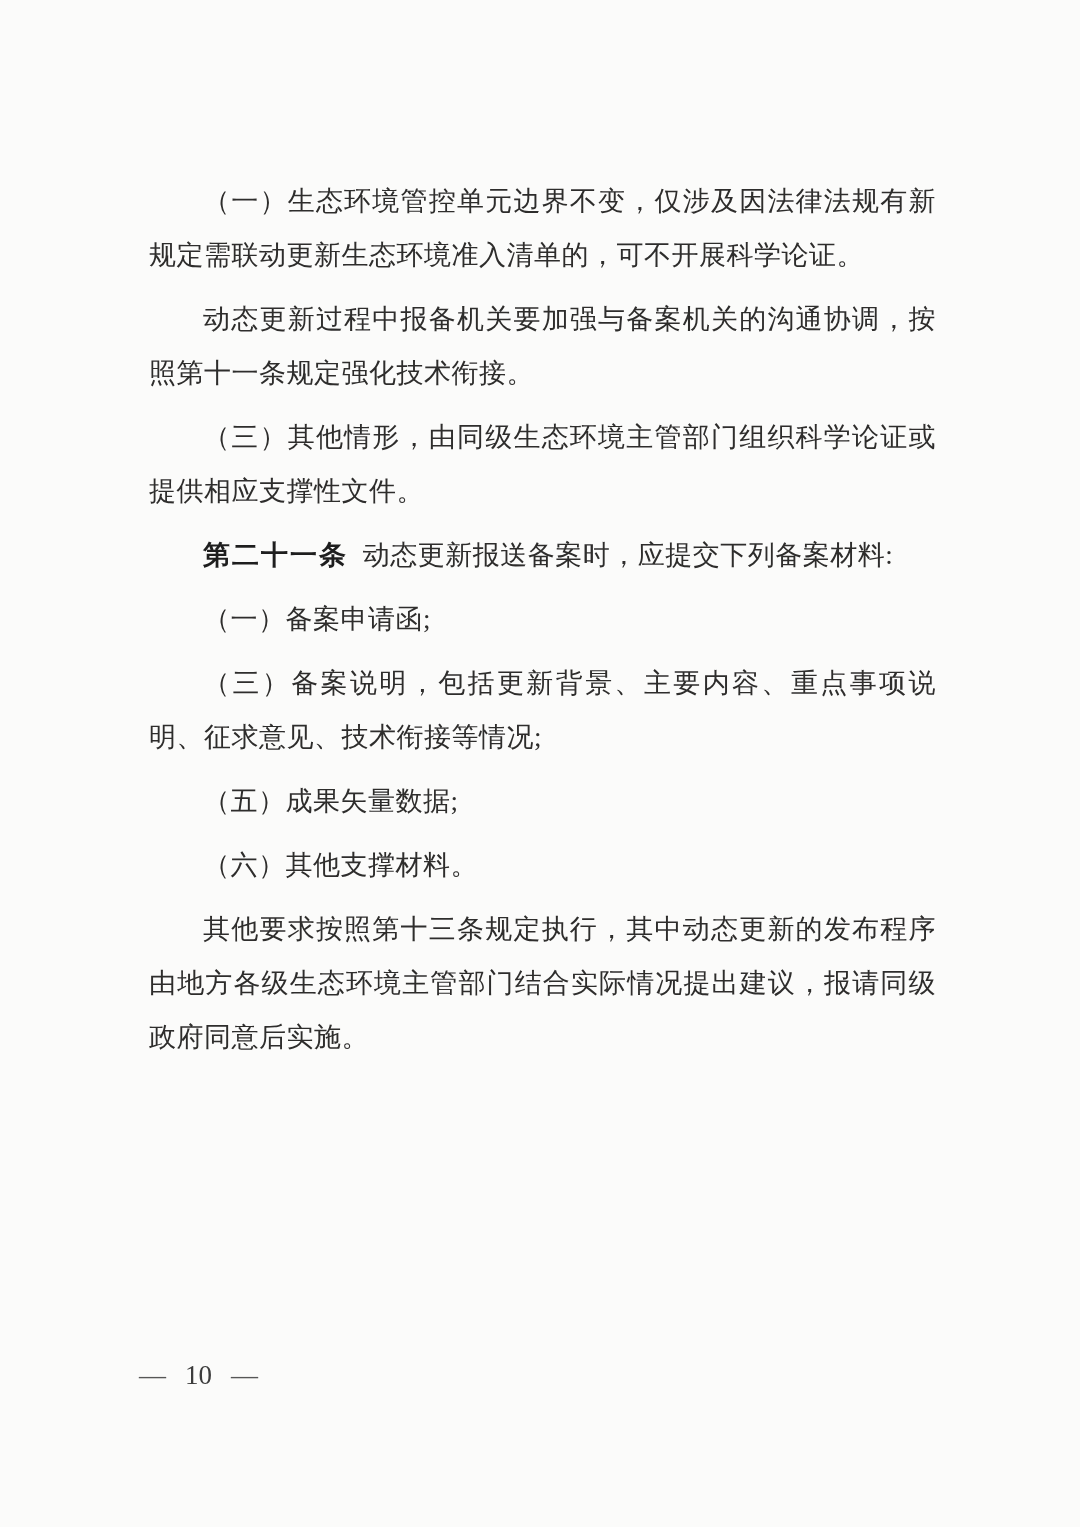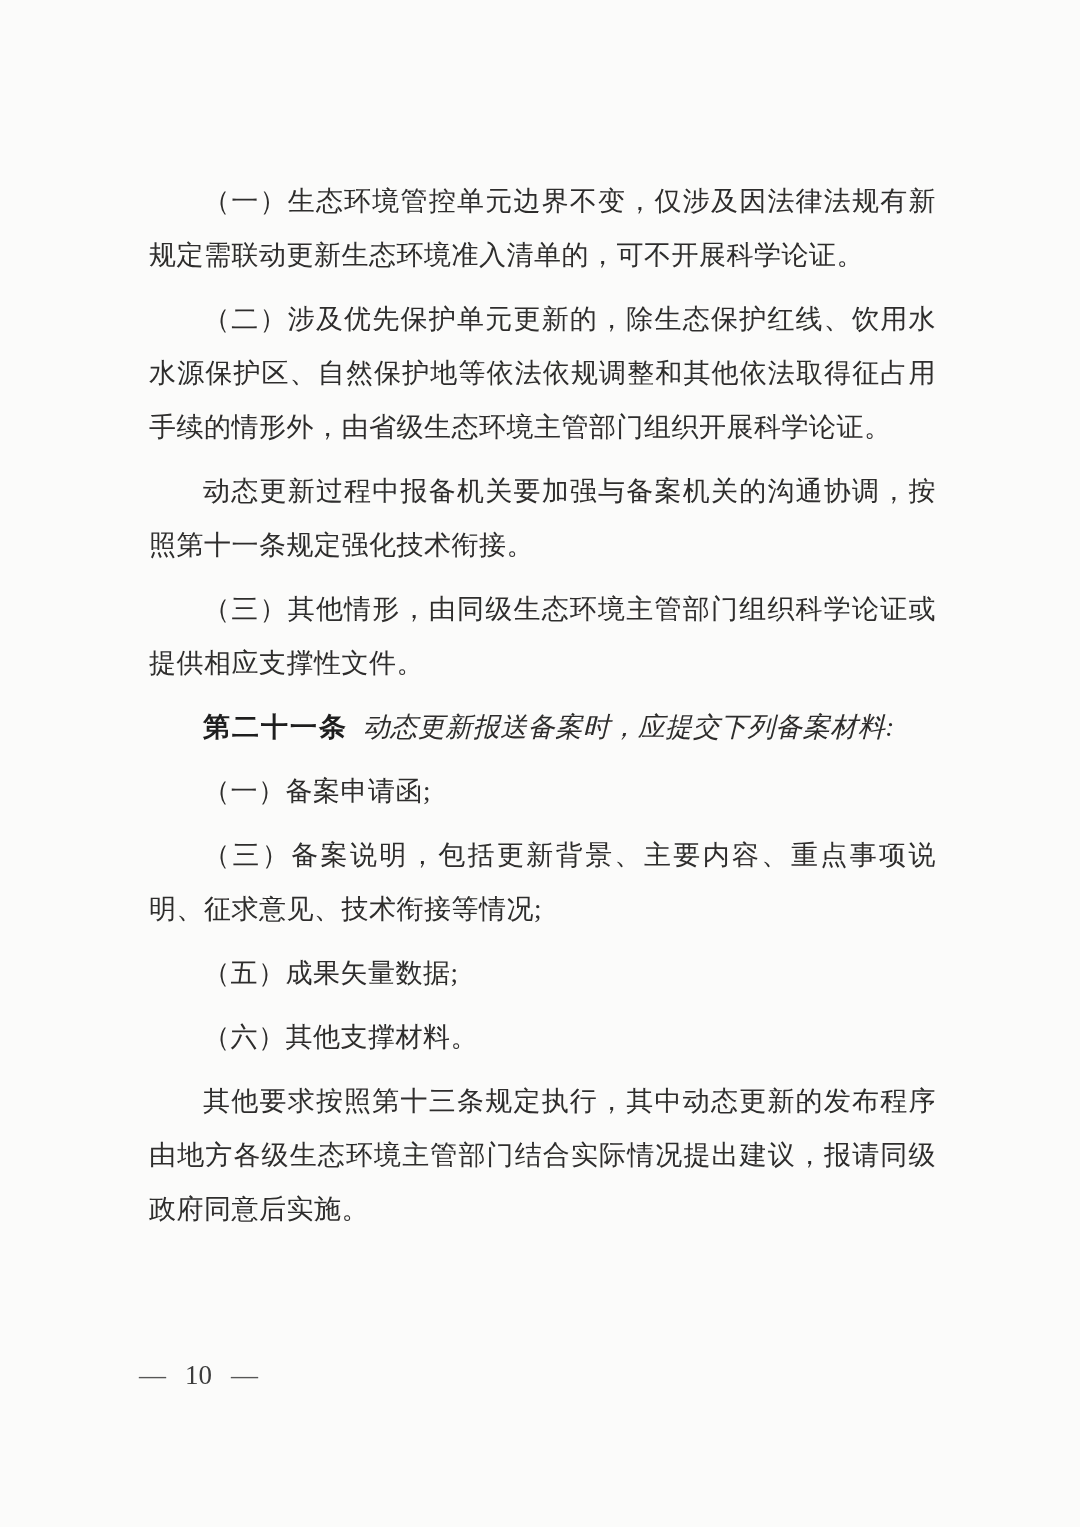--- a/index.html
+++ b/index.html
@@ -31,21 +31,20 @@
     text-indent: 2em;
   }
   .article-no {
     font-family: "Liberation Sans", "DejaVu Sans", sans-serif;
     font-weight: 700;
     color: #1e1e1e;
     letter-spacing: 2px;
     font-style: normal;
   }
   .article-lead {
-    font-style: italic;
     margin-left: 0.55em;
   }
   .page-footer {
     position: absolute;
     left: 139px;
     top: 1348px;
     font-size: 27px;
     line-height: 54px;
     color: #474747;
     letter-spacing: 0;
@@ -57,21 +56,20 @@
     margin: 0 19px;
     color: #3c3c3c;
     text-align: center;
   }
 </style>
 </head>
 <body>
 
 <div class="doc-body">
   <p>（一）生态环境管控单元边界不变，仅涉及因法律法规有新规定需联动更新生态环境准入清单的，可不开展科学论证。</p>
-  <p>（二）涉及优先保护单元更新的，除生态保护红线、饮用水水源保护区、自然保护地等依法依规调整和其他依法取得征占用手续的情形外，由省级生态环境主管部门组织开展科学论证。</p>
   <p>动态更新过程中报备机关要加强与备案机关的沟通协调，按照第十一条规定强化技术衔接。</p>
   <p>（三）其他情形，由同级生态环境主管部门组织科学论证或提供相应支撑性文件。</p>
   <p><span class="article-no">第二十一条</span><span class="article-lead">动态更新报送备案时，应提交下列备案材料:</span></p>
   <p>（一）备案申请函;</p>
   <p>（三）备案说明，包括更新背景、主要内容、重点事项说明、征求意见、技术衔接等情况;</p>
   <p>（五）成果矢量数据;</p>
   <p>（六）其他支撑材料。</p>
   <p>其他要求按照第十三条规定执行，其中动态更新的发布程序由地方各级生态环境主管部门结合实际情况提出建议，报请同级政府同意后实施。</p>
 </div>
 

